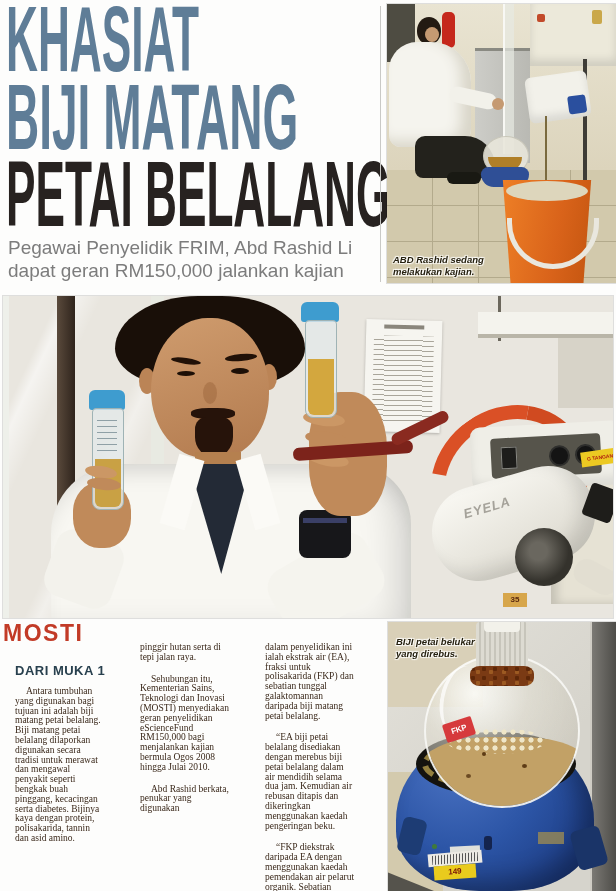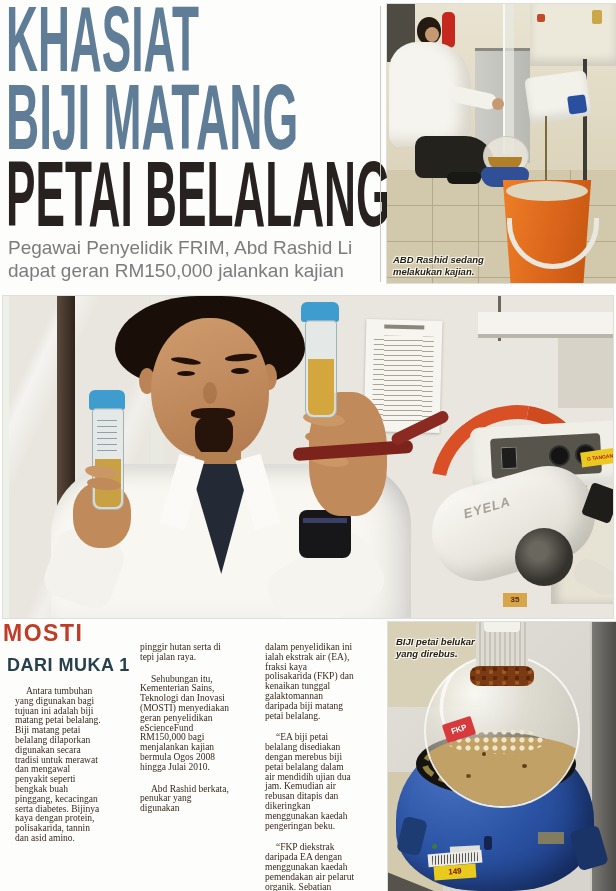--- a/index.html
+++ b/index.html
@@ -18,21 +18,21 @@
   .photo *{position:absolute;}
   .photo-top{left:387px;top:4px;width:229px;height:279px;}
   .photo-main{left:3px;top:296px;width:610px;height:322px;}
   .photo-bottom{left:388px;top:622px;width:228px;height:269px;}
   .cap{font-size:9.5px;font-weight:bold;font-style:italic;color:#25200f;line-height:11.5px;
        text-shadow:-1px -1px 1px rgba(255,255,255,.9),1px -1px 1px rgba(255,255,255,.9),
                    -1px 1px 1px rgba(255,255,255,.9),1px 1px 1px rgba(255,255,255,.9);}
   
   .kicker{position:absolute;left:3px;top:620px;margin:0;font-size:23px;letter-spacing:1.5px;
           font-weight:bold;color:#c23b27;}
-  .subkicker{position:absolute;left:3px;top:651px;margin:4px;font-size:18px;letter-spacing:.5px;
+  .subkicker{position:absolute;left:3px;top:651px;margin:12px;font-size:13px;letter-spacing:.5px;
              font-weight:bold;color:#28404e;}
   .cols{position:absolute;left:3px;top:631px;width:374px;display:flex;gap:11px;}
   .col{width:114px;font-family:"Liberation Serif",serif;font-size:9.5px;line-height:9.8px;
        color:#3a281a;}
   .col-first{padding-top:44px;}
   .col p{margin:12px;text-indent:11px;}
   .col p.cont{text-indent:0;}
 </style>
 </head>
 <body>
@@ -170,22 +170,22 @@
     <div class="cols">
       <div class="col col-first">
         <p>Antara tumbuhan yang digunakan bagi tujuan ini adalah biji matang petai belalang. Biji matang petai belalang dilaporkan digunakan secara tradisi untuk merawat dan mengawal penyakit seperti bengkak buah pinggang, kecacingan serta diabetes. Bijinya kaya dengan protein, polisakarida, tannin dan asid amino.</p>
       </div>
       <div class="col">
         <p class="cont">pinggir hutan serta di tepi jalan raya.</p>
         <p>Sehubungan itu, Kementerian Sains, Teknologi dan Inovasi (MOSTI) menyediakan geran penyelidikan eScienceFund RM150,000 bagi menjalankan kajian bermula Ogos 2008 hingga Julai 2010.</p>
         <p>Abd Rashid berkata, penukar yang digunakan</p>
       </div>
       <div class="col">
-        <p class="cont">dalam penyelidikan ini ialah ekstrak air (EA), fraksi  kaya polisakarida (FKP) dan kenaikan tunggal galaktomannan daripada biji matang petai belalang.</p>
-        <p>“EA biji petai belalang disediakan dengan merebus biji petai belalang dalam air mendidih ujian dua jam. Kemudian air rebusan ditapis dan dikeringkan menggunakan kaedah pengeringan  beku.</p>
+        <p class="cont">dalam penyelidikan ini ialah ekstrak air (EA), fraksi  untuk polisakarida (FKP) dan sebatian tunggal galaktomannan daripada biji matang petai belalang.</p>
+        <p>“EA biji petai belalang disediakan dengan merebus biji petai belalang dalam air mendidih selama dua jam. Kemudian air rebusan ditapis dan dikeringkan menggunakan kaedah pengeringan  beku.</p>
         <p>“FKP diekstrak daripada EA dengan menggunakan kaedah pemendakan air  pelarut organik. Sebatian galaktomannan (GM) dipencilkan daripada FKP dengan menggunakan kaedah kromatografi penukar ion,” katanya.</p>
       </div>
     </div>
   </section>
 
   <figure class="photo photo-bottom" style="margin:0;">
     <div style="inset:0;background:linear-gradient(135deg,#e3e1da 0%,#d6d4cc 60%);"></div>
     <div style="left:0;top:0;width:95px;height:85px;background:#d9d0b8;"></div>
     <div style="left:0;top:150px;width:55px;height:120px;background:#d3caad;"></div>
     <div style="left:0;top:238px;width:46px;height:31px;background:#55534c;clip-path:polygon(0 40%,100% 100%,0 100%);"></div>

